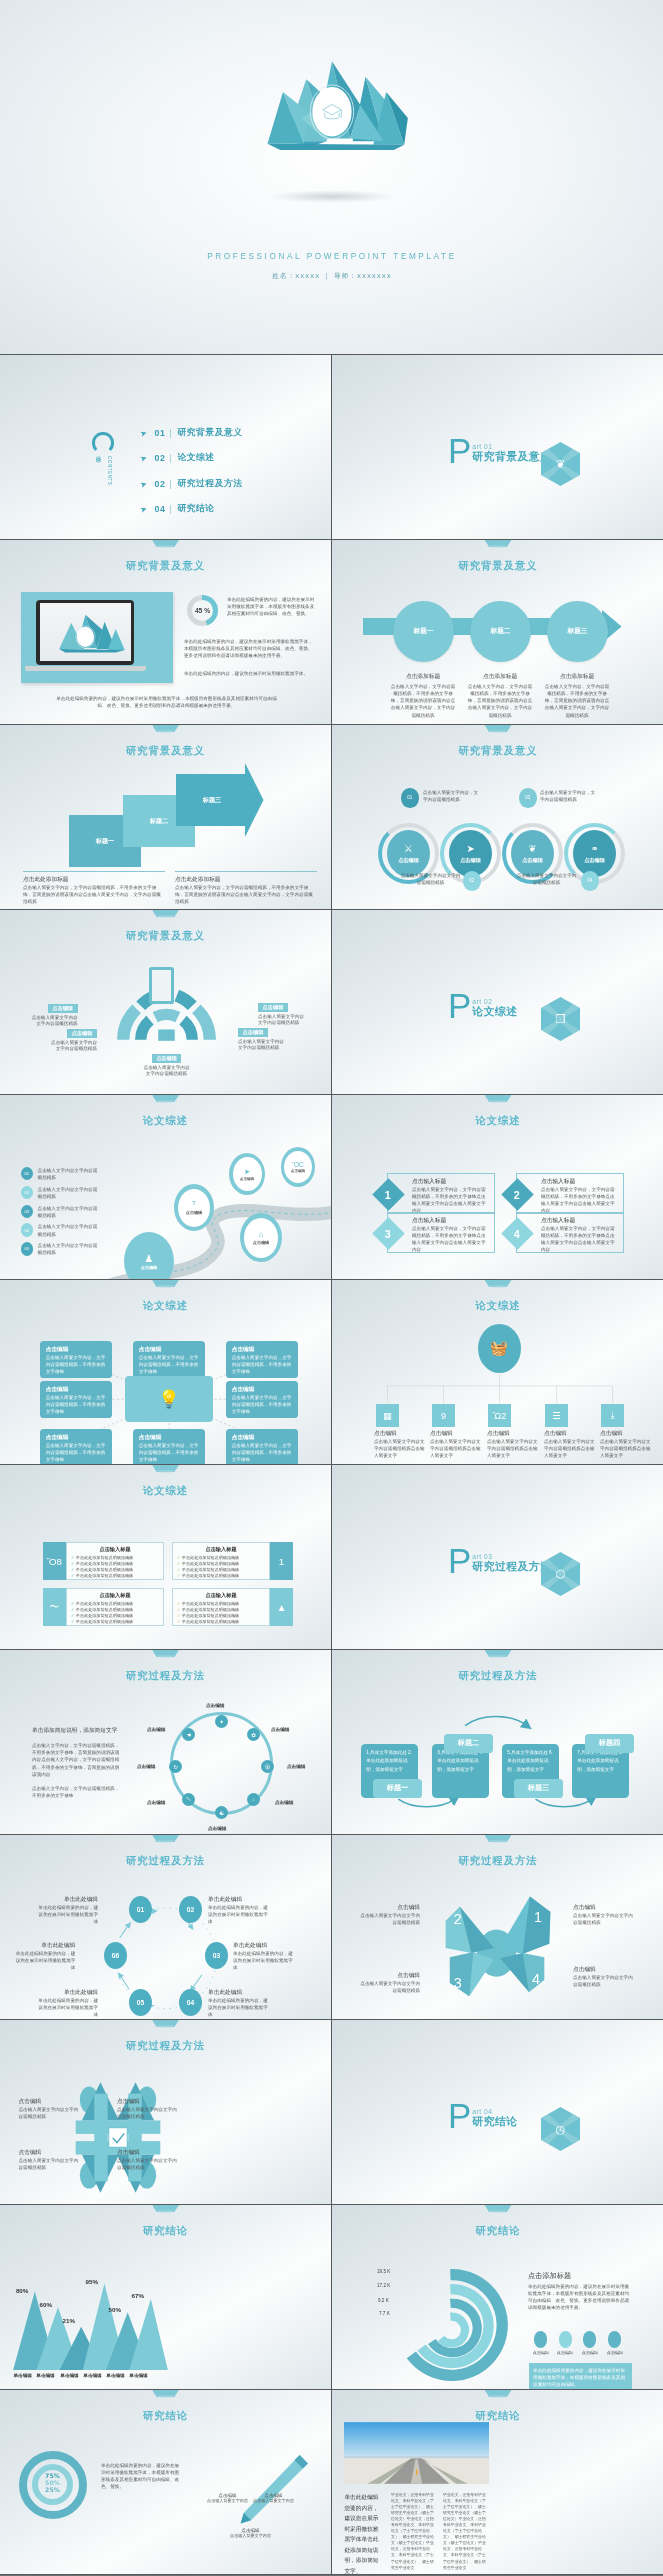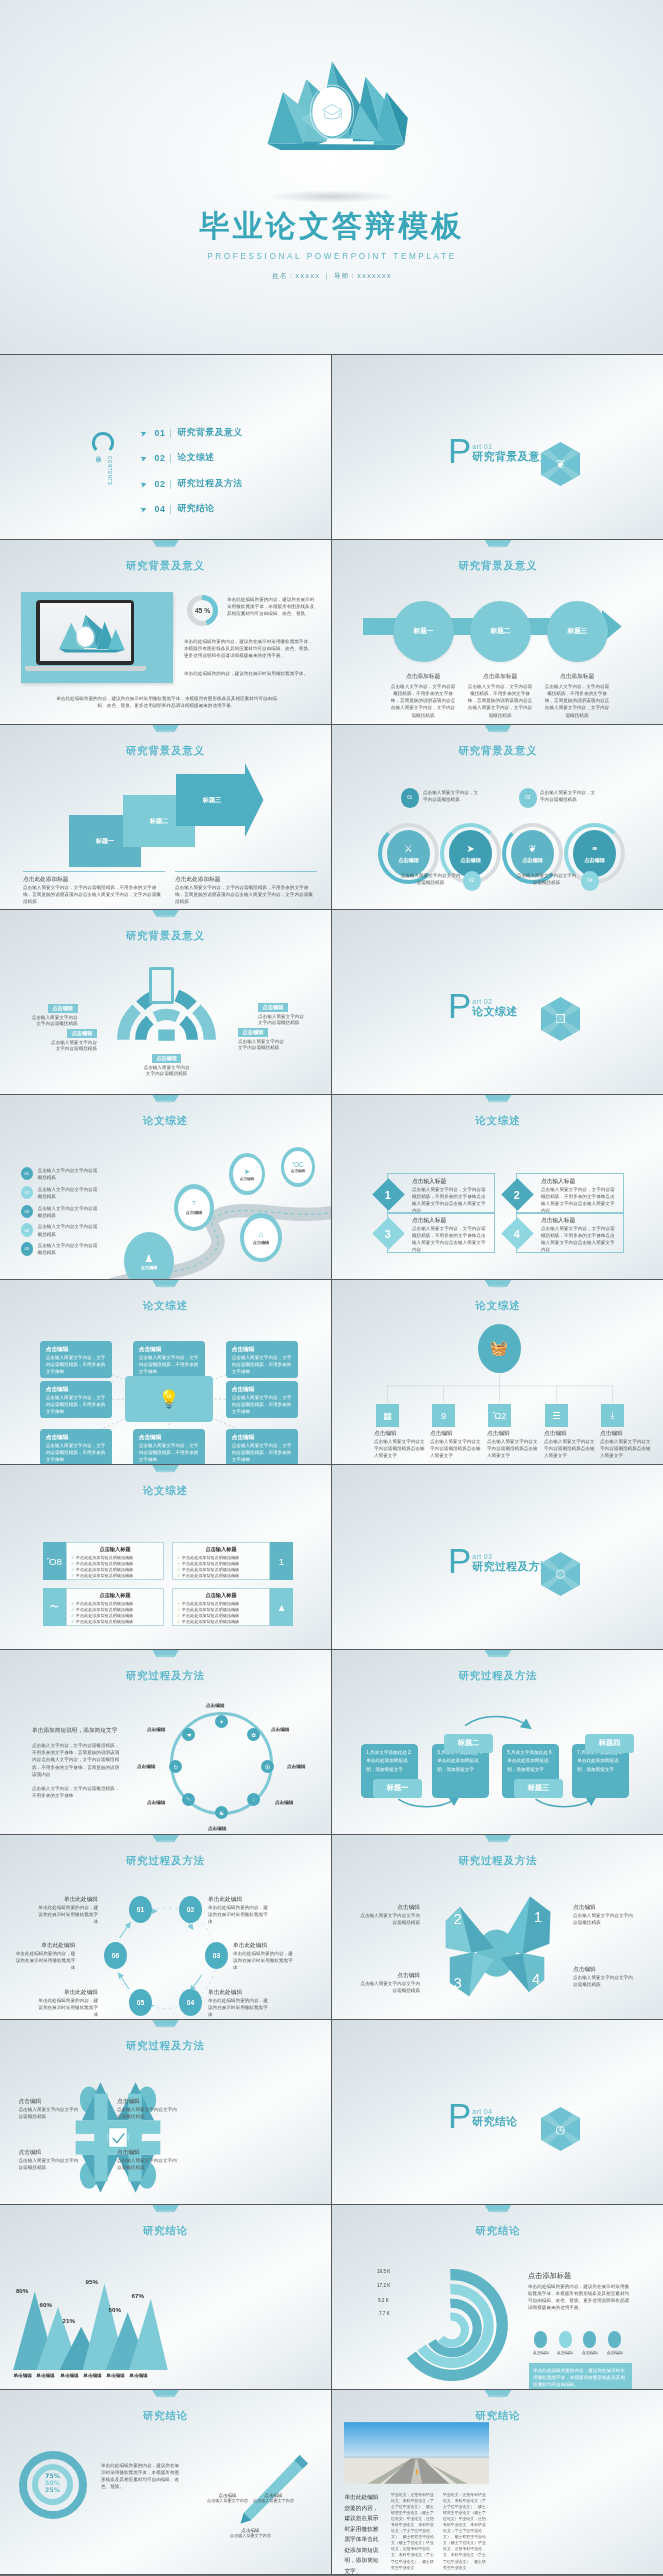--- a/index.html
+++ b/index.html
@@ -220,21 +220,20 @@
       <polygon points="25,170 290,172 270,182 50,182" fill="#3a9cb2"></polygon>
       <polygon points="90,120 150,90 140,165" fill="#86cfd9"></polygon>
       <polygon points="185,160 205,95 250,165" fill="#6ac2d0"></polygon>
       <ellipse cx="150" cy="108" rx="38" ry="48" fill="#fff"></ellipse>
       <ellipse cx="150" cy="108" rx="42" ry="52" fill="none" stroke="#dfeef1" stroke-width="1.6"></ellipse>
       <path d="M132 104 l18 -10 18 10 -18 10 z" fill="none" stroke="#8ecfd9" stroke-width="1.6"></path>
       <path d="M136 110 v8 c0 5 28 5 28 0 v-8" fill="none" stroke="#8ecfd9" stroke-width="1.6"></path>
       <path d="M168 104 v16" stroke="#8ecfd9" stroke-width="1.6" fill="none"></path>
     </svg>
     <div class="shadow"></div>
-    <h1 class="zh">毕业论文答辩模板</h1>
     <div class="sub">PROFESSIONAL POWERPOINT TEMPLATE</div>
     <div class="meta zh">姓名：xxxxx ｜ 导师：xxxxxxx</div>
   </div>
 
   <div class="slide left">
     <div class="toc-c">
       <div class="ring"></div>
       <div class="vt zh">目录</div>
       <div class="vt2">CONTENTS</div>
     </div>

